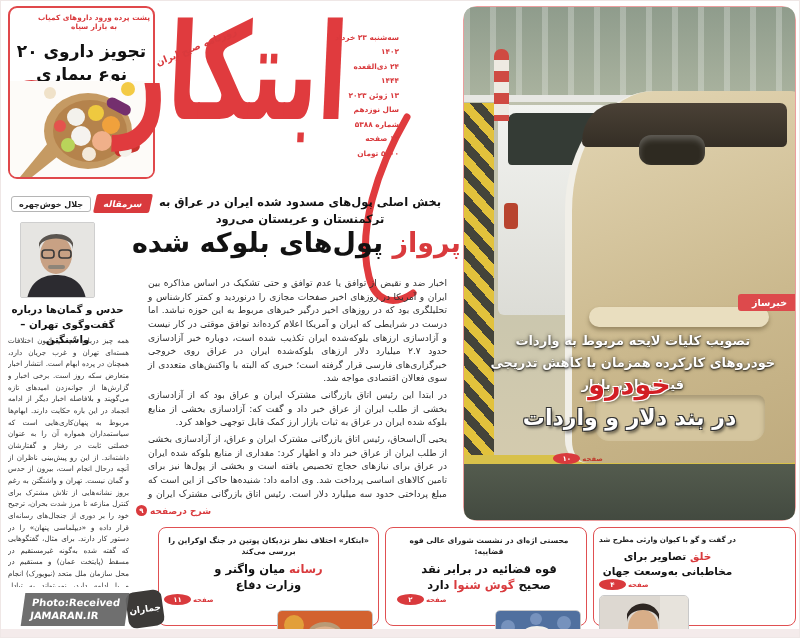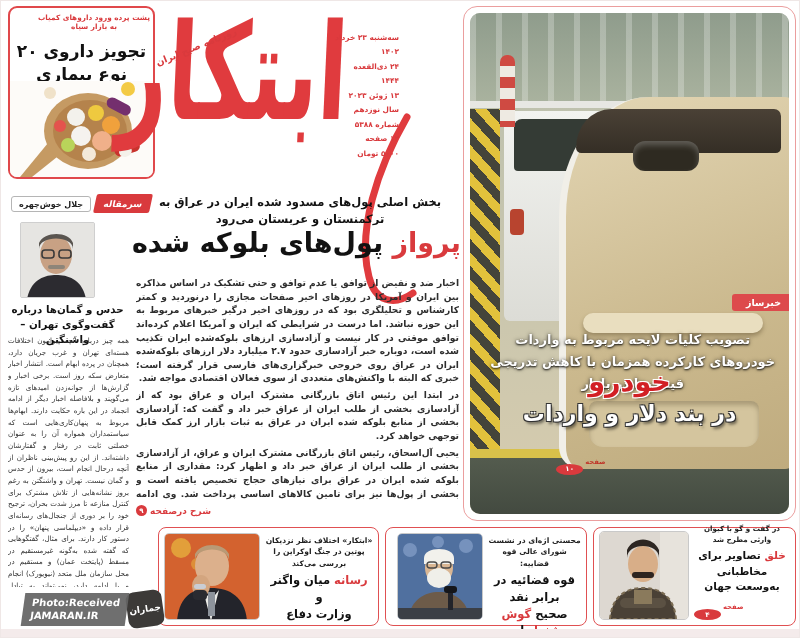--- a/index.html
+++ b/index.html
@@ -12,29 +12,29 @@
   .red{color:#d93a3d;}
   
   .pharma{position:absolute;left:7px;top:5px;width:147px;height:173px;border:2px solid #e0484b;border-radius:9px;background:#fff;overflow:hidden;}
   .pharma .kick{margin-top:5px;text-align:center;font-size:7.3px;font-weight:bold;color:#d93a3d;margin-left:25px;}
   .pharma .head{margin:9px 4px 0;text-align:center;font-size:17px;font-weight:bold;color:#111;line-height:1.35;}
   .pharma .art{position:absolute;left:0;right:0;bottom:0;height:96px;}
   .pharma .pbadge{position:absolute;left:8px;top:72px;}
   
   .pbadge{display:inline-flex;align-items:center;gap:2px;direction:rtl;}
   .pbadge .w{font-size:6.8px;font-weight:bold;color:#d93a3d;}
-  .pbadge .c{width:27px;height:11px;border-radius:50%;background:#d93a3d;color:#fff;font-size:7px;font-weight:bold;display:flex;align-items:center;justify-content:center;margin-top:15px;}
+  .pbadge .c{width:27px;height:11px;border-radius:50%;background:#d93a3d;color:#fff;font-size:7px;font-weight:bold;display:flex;align-items:center;justify-content:center;}
   
   .mast-title{position:absolute;left:138px;top:2px;width:214px;text-align:center;
     font-size:88px;font-weight:bold;color:#e03b3e;transform:scale(.98,1.52) skewX(-4deg);transform-origin:top center;line-height:1.05;}
   .mast-tag{position:absolute;left:152px;top:40px;font-size:9.5px;font-weight:bold;color:#d93a3d;transform:rotate(-22deg);white-space:nowrap;}
   .mast-swash{position:absolute;left:330px;top:112px;}
   .mast-dates{position:absolute;left:334px;top:30px;width:64px;text-align:right;direction:rtl;font-size:7.4px;font-weight:bold;color:#d93a3d;line-height:1.95;z-index:3;}
   
-  .pcard{position:absolute;left:462px;top:5px;width:333px;height:515px;background:#fff;border:1.5px solid #eb9e9e;border-radius:14px;padding:6px;}
+  .pcard{position:absolute;left:462px;top:5px;width:333px;height:515px;background:#fff;border:1.5px solid #eb9e9e;border-radius:14px;}
   .photo{position:relative;width:100%;height:100%;border-radius:10px;overflow:hidden;background:linear-gradient(#b9bfae,#d7ccae);}
   .ph-top{position:absolute;left:0;right:0;top:0;height:92px;background:
       repeating-linear-gradient(90deg,rgba(255,255,255,.25) 0 6px,rgba(0,0,0,0) 6px 26px),
       linear-gradient(#8f9c8c,#aab39f);}
   .ph-rail{position:absolute;left:0;right:0;top:88px;height:7px;background:#e7e7e3;}
   .ph-ground{position:absolute;left:0;right:0;bottom:0;height:64px;background:linear-gradient(#565e50,#434a40);}
   .ph-curbline{position:absolute;left:0;right:0;bottom:56px;height:9px;background:#d8c14a;}
   .ph-curb{position:absolute;left:0;top:96px;bottom:60px;width:30px;background:repeating-linear-gradient(48deg,#e2c23c 0 9px,#44443a 9px 18px);}
   .ph-bollard{position:absolute;left:30px;top:42px;width:15px;height:72px;border-radius:7px 7px 0 0;background:repeating-linear-gradient(#cf4a42 0 11px,#eeeae2 11px 22px);}
   .ph-carbody{position:absolute;left:34px;top:98px;width:128px;height:210px;background:linear-gradient(#f2f3f0,#dcdcd6);border-radius:10px 26px 6px 6px;}
@@ -50,35 +50,35 @@
   .ph-h1{position:absolute;left:0;right:0;top:70.5%;text-align:center;font-size:27px;font-weight:bold;color:#d21f24;
      text-shadow:-1px -1px 0 #fff,1px -1px 0 #fff,-1px 1px 0 #fff,1px 1px 0 #fff,2px 2px 3px rgba(0,0,0,.35);z-index:5;}
   .ph-h2{position:absolute;left:0;right:0;top:77.5%;text-align:center;font-size:22px;font-weight:bold;color:#fff;
      text-shadow:-1px -1px 0 #333,1px -1px 0 #333,-1px 1px 0 #333,1px 1px 0 #333,2px 3px 3px rgba(0,0,0,.5);z-index:5;}
   .ph-badge{position:absolute;left:27%;top:87%;z-index:5;}
   .ph-badge .w{color:#c0392b;}
   
   .lead-kick{position:absolute;left:140px;top:193px;width:318px;text-align:center;font-size:11.5px;font-weight:bold;color:#121212;line-height:1.45;direction:rtl;}
   .lead-head{position:absolute;left:133px;top:226px;width:327px;text-align:center;font-size:27px;font-weight:bold;color:#121212;direction:rtl;white-space:nowrap;}
   .lead-body{position:absolute;left:135px;top:276px;width:323px;height:226px;overflow:hidden;direction:rtl;text-align:justify;font-size:9.1px;line-height:1.5;color:#2e2e2e;}
-  .lead-body p{margin:0 0 3px;font-weight:bold;}
+  .lead-body p{margin:0 12px 3px;}
   .lead-more{position:absolute;left:135px;top:504px;direction:rtl;display:flex;align-items:center;gap:3px;}
   .lead-more .t{font-size:9px;font-weight:bold;color:#d93a3d;}
   
   .ed-tag{position:absolute;left:94px;top:193px;width:56px;height:19px;background:#d93a3d;color:#fff;font-size:9px;font-weight:bold;display:flex;align-items:center;justify-content:center;transform:skewX(-12deg);border-radius:2px;}
   .ed-author{position:absolute;left:10px;top:195px;width:80px;height:16px;border:1px solid #b5b5b5;border-radius:3px;display:flex;align-items:center;justify-content:center;font-size:8px;font-weight:bold;color:#222;background:#fff;}
   .ed-photo{position:absolute;left:19px;top:221px;width:75px;height:76px;border:1px solid #cfcfcf;border-radius:2px;overflow:hidden;background:#e9e9e7;}
   .ed-title{position:absolute;left:6px;top:301px;width:121px;text-align:center;font-size:10.3px;font-weight:bold;color:#111;line-height:1.45;direction:rtl;}
   .ed-body{position:absolute;left:7px;top:334px;width:121px;height:252px;overflow:hidden;direction:rtl;text-align:justify;font-size:7.15px;line-height:1.63;color:#333;}
   
   .credit{position:absolute;left:28px;top:590px;display:flex;align-items:center;z-index:6;}
   .credit .logo{width:36px;height:36px;border-radius:8px;background:#3c3a38;color:#fff;font-size:9px;font-weight:bold;display:flex;align-items:center;justify-content:center;transform:rotate(-8deg);}
   .credit .txt{background:rgba(100,100,100,.93);color:#fff;font-size:10px;font-weight:bold;line-height:1.25;padding:4px 8px;margin-left:-6px;transform:skewX(-8deg);direction:ltr;text-align:left;}
   
-  .bx{position:absolute;top:526px;height:99px;border:1.5px solid #e05052;border-radius:8px;background:#fff;display:flex;flex-direction:row;direction:rtl;padding:5px;gap:5px;}
+  .bx{position:absolute;top:526px;height:99px;border:1.5px solid #e05052;border-radius:8px;background:#fff;display:flex;flex-direction:column;direction:rtl;padding:5px;gap:5px;}
   .bxA{left:157px;width:221px;}
   .bxB{left:384px;width:202px;padding-left:11px;}
   .bxC{left:592px;width:203px;align-items:flex-end;}
   .bx .btxt{flex:1;display:flex;flex-direction:column;align-items:center;direction:rtl;padding-top:2px;min-width:0;}
   .bx .bkick{font-size:7.6px;font-weight:bold;color:#222;text-align:center;line-height:1.5;}
   .bx .bhead{margin-top:3px;font-size:11.5px;font-weight:bold;color:#111;text-align:center;line-height:1.45;}
   .bxC .bkick{font-size:7.2px;}
   .bxC .bhead{font-size:10.5px;}
   .bx .badge-row{margin-top:auto;align-self:flex-end;}
   .bx .bimg{width:96px;border:1px solid #c9c9c9;border-radius:5px;overflow:hidden;flex:none;}

